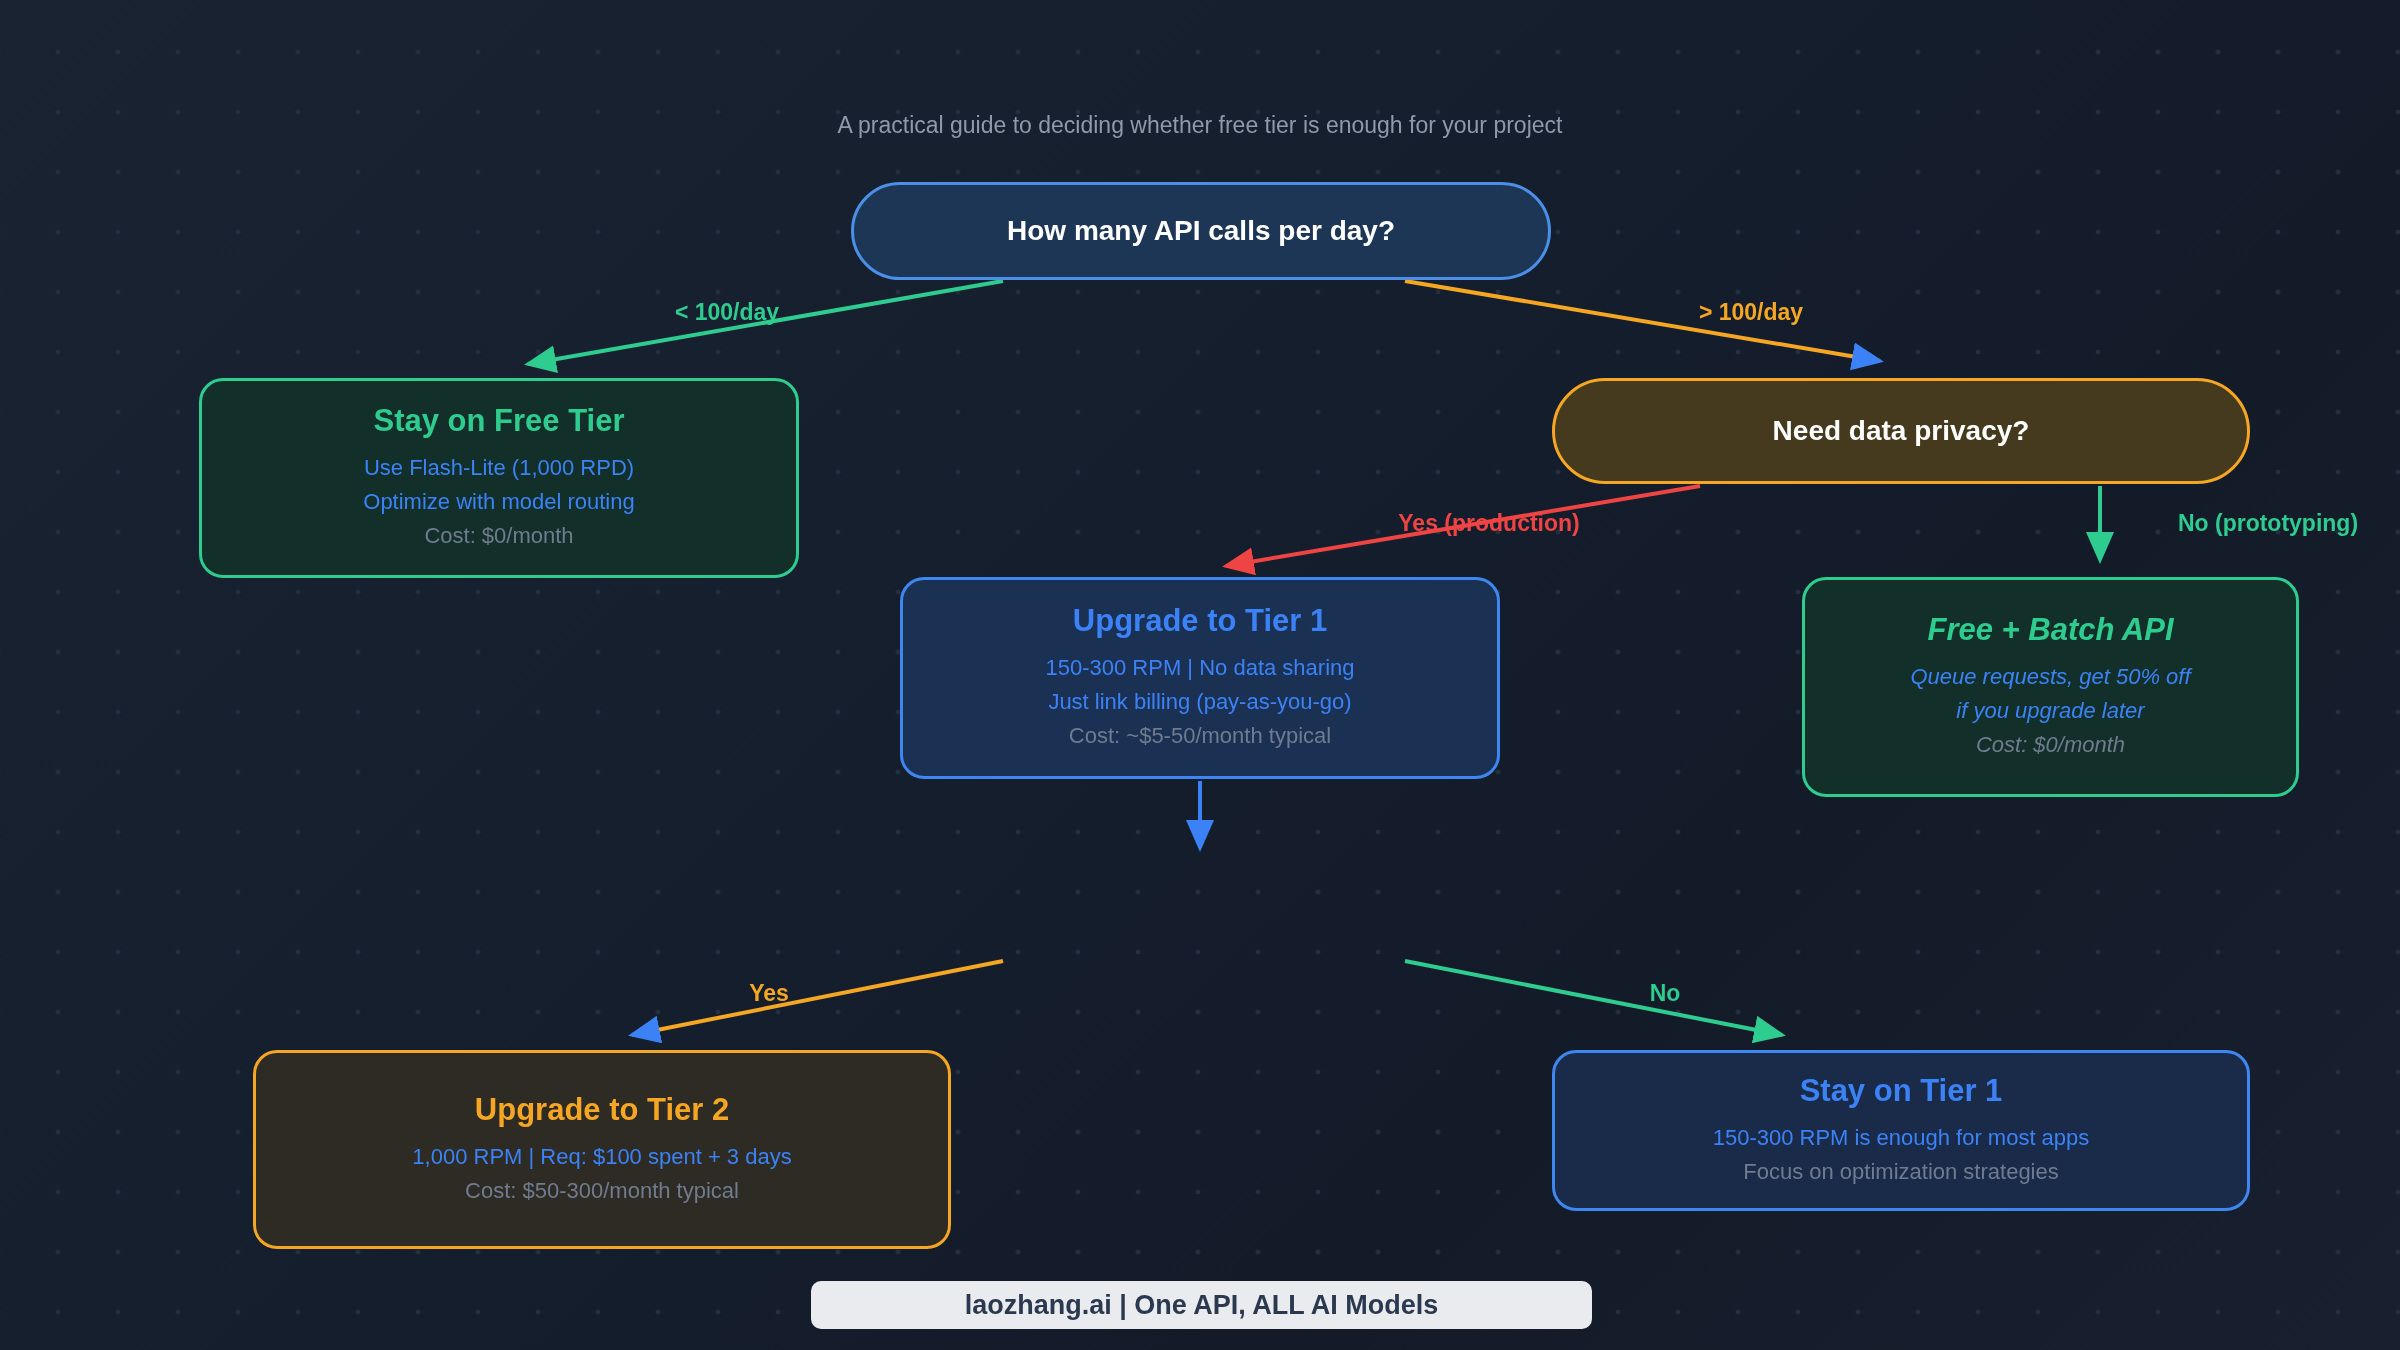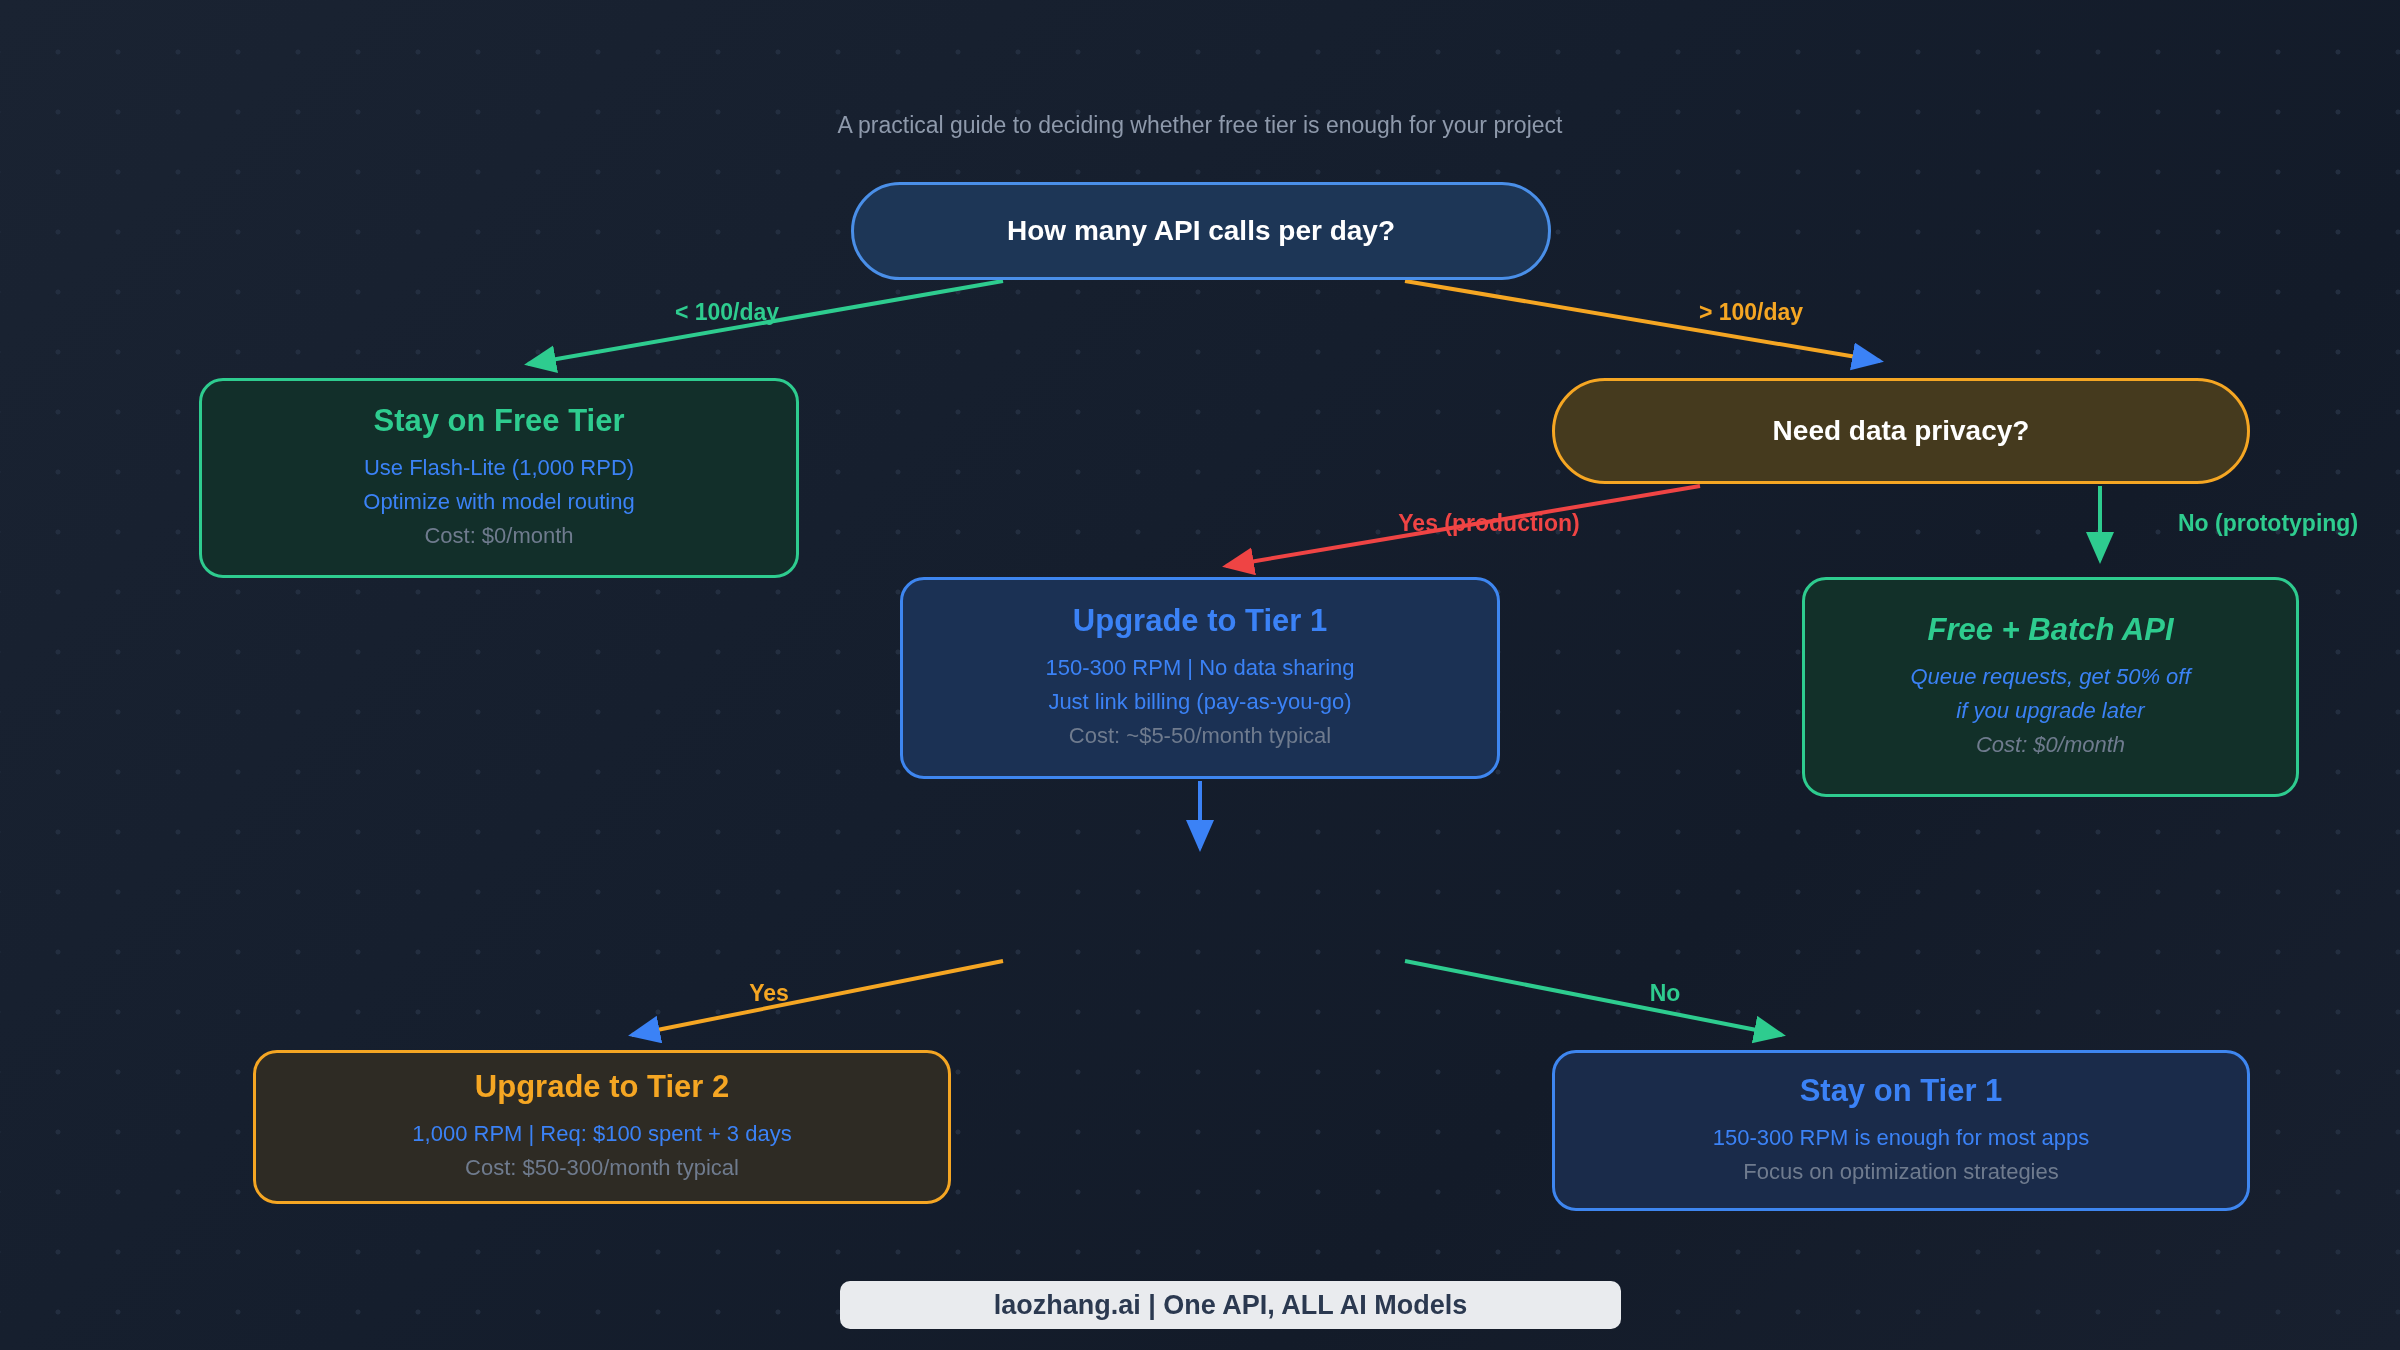--- a/index.html
+++ b/index.html
@@ -36,38 +36,38 @@
   .t-blue{color:#3b82f6;}
   .t-orange{color:#f5a623;}
   .node-line{font-size:22px;color:#3b82f6;line-height:34px;}
   .node-cost{font-size:22px;color:#6f7b8e;line-height:34px;}
   #node-q-calls   {left:851px; top:182px; width:700px;height:98px; background:#1d3656;border-color:#4a8fe8;}
   #node-free-tier {left:199px; top:378px; width:600px;height:200px;background:#122f2a;border-color:#2ecc8f;}
   #node-q-privacy {left:1552px;top:378px; width:698px;height:106px;background:#453a1e;border-color:#f5a623;}
   #node-tier1     {left:900px; top:577px; width:600px;height:202px;background:#1b3154;border-color:#3e86f0;}
   #node-batch     {left:1802px;top:577px; width:497px;height:220px;background:#123029;border-color:#2ecc8f;font-style:italic;}
   #node-q-rpm     {left:851px; top:862px; width:700px;height:98px; background:#342a52;border-color:#8b5cf6;}
-  #node-tier2     {left:253px; top:1050px;width:698px;height:154px;background:#2e2b24;border-color:#f5a623;align-items:center;}
+  #node-tier2     {left:253px; top:1050px;width:698px;height:199px;background:#2e2b24;border-color:#f5a623;align-items:center;}
   #node-stay-tier1{left:1552px;top:1050px;width:698px;height:161px;background:#1a2b4a;border-color:#3e86f0;}
   .edge-label{
     position:absolute;transform:translate(-50%,-50%);
     font-weight:bold;font-size:23px;white-space:nowrap;
   }
   #lbl-lt100   {left:727px; top:312px; color:#2ecc8f;}
   #lbl-gt100   {left:1751px;top:312px; color:#f5a623;}
   #lbl-yes-prod{left:1489px;top:523px; color:#ef4444;}
   #lbl-no-proto{left:2268px;top:523px; color:#2ecc8f;}
   #lbl-yes     {left:769px; top:993px; color:#f5a623;}
   #lbl-no      {left:1665px;top:993px; color:#2ecc8f;}
   #edges{position:absolute;left:0;top:0;pointer-events:none;}
   .footer-badge{
     position:absolute;left:811px;top:1281px;width:781px;height:48px;
     background:#e9ebee;border-radius:10px;
     display:flex;align-items:center;justify-content:center;
-    color:#2b3950;font-size:27px;font-weight:bold;margin-left:29px;
+    color:#2b3950;font-size:27px;font-weight:bold;
   }
 </style>
 </head>
 <body>
 
 <div id="canvas">
 
   <div class="page-subtitle">A practical guide to deciding whether free tier is enough for your project</div>
 
   <svg id="edges" width="2400" height="1350" viewBox="0 0 2400 1350">

